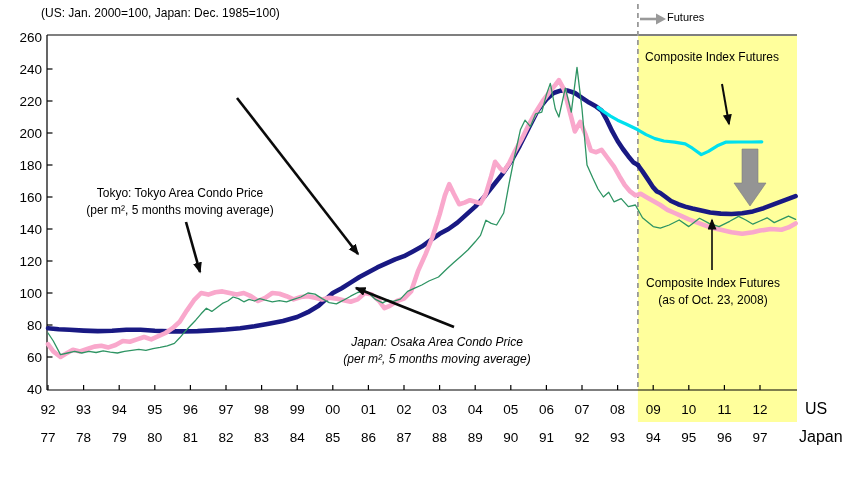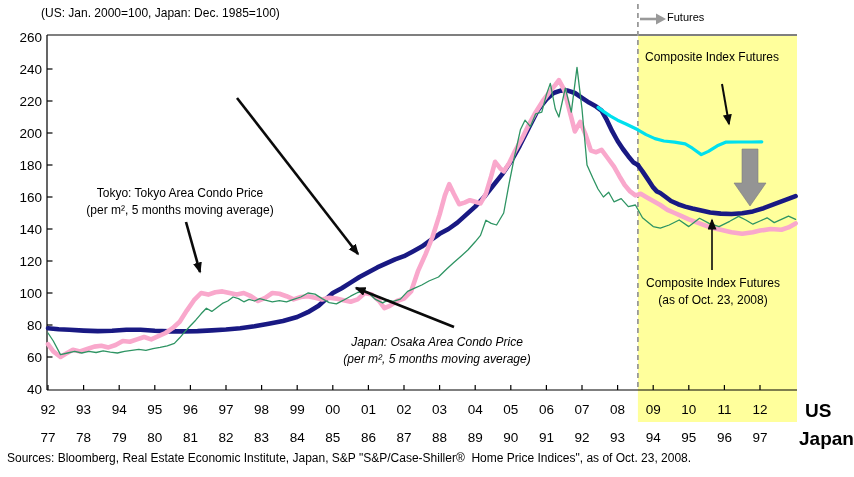--- a/index.html
+++ b/index.html
@@ -10,21 +10,21 @@
   .stage svg{position:absolute;left:0;top:0;}
   .lbl{position:absolute;white-space:nowrap;}
   .chart-title{left:41px;top:6px;font-size:12px;}
   .futures-label{left:667px;top:11px;font-size:11px;}
   .ann{position:absolute;text-align:center;font-size:12px;line-height:17px;}
   .ann-us{left:101px;top:75px;width:262px;}
   .ann-tokyo{left:60px;top:185px;width:240px;}
   .ann-osaka{left:316px;top:334px;width:242px;font-style:italic;}
   .ann-f2007{left:632px;top:49px;width:160px;}
   .ann-f2008{left:633px;top:275px;width:160px;}
-  .axis-name{position:absolute;font-weight:bold;font-size:19px;}
+  .axis-name{position:absolute;font-weight:normal;font-size:16px;}
   .axis-name-us{left:805px;top:400px;}
   .axis-name-japan{left:799px;top:428px;}
   .source{left:7px;top:451px;font-size:12px;white-space:pre;}
 </style>
 </head>
 <body>
 
 <div class="stage">
 
   <svg id="chart-svg" width="854" height="477" viewBox="0 0 854 477">
@@ -165,14 +165,13 @@
   </div>
 
   <div class="ann ann-f2008">
     <div>Composite Index Futures</div>
     <div>(as of Oct. 23, 2008)</div>
   </div>
 
   <div class="axis-name axis-name-us">US</div>
   <div class="axis-name axis-name-japan">Japan</div>
 
-  <div class="lbl source">Sources: Bloomberg, Real Estate Economic Institute, Japan, S&amp;P "S&amp;P/Case-Shiller®  Home Price Indices", as of Oct. 23, 2008.</div>
 </div>
 
 </body></html>

